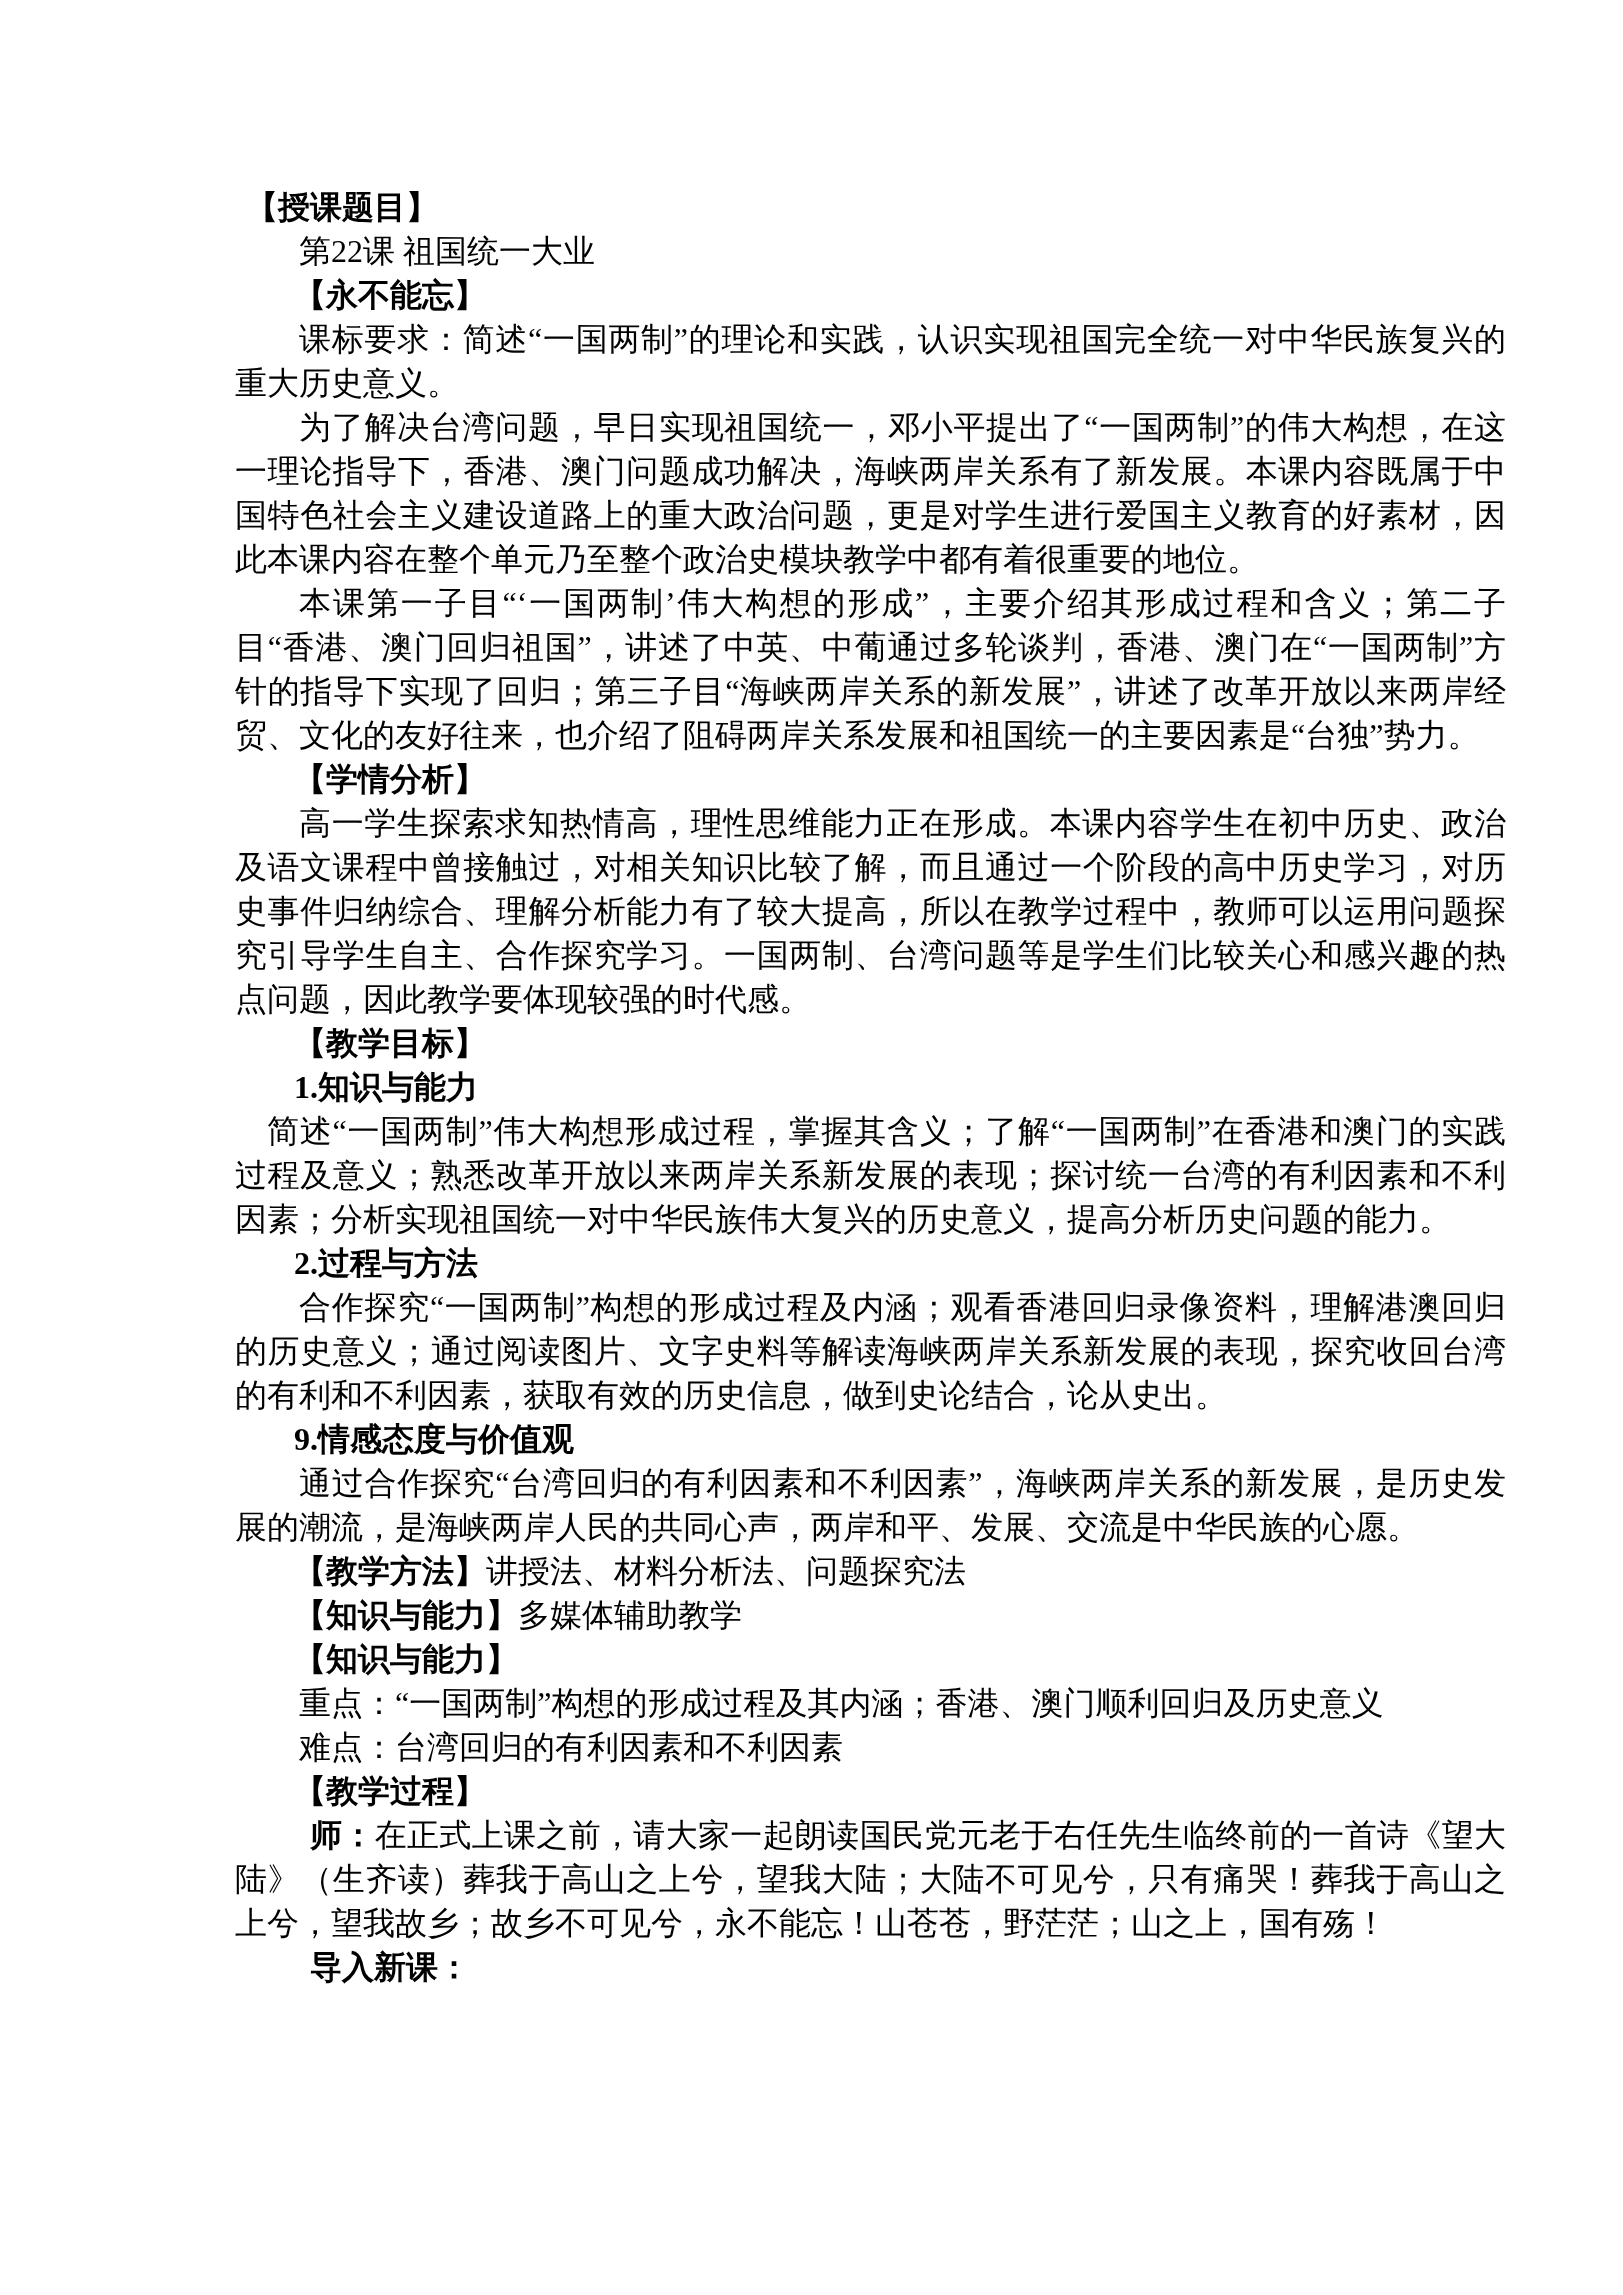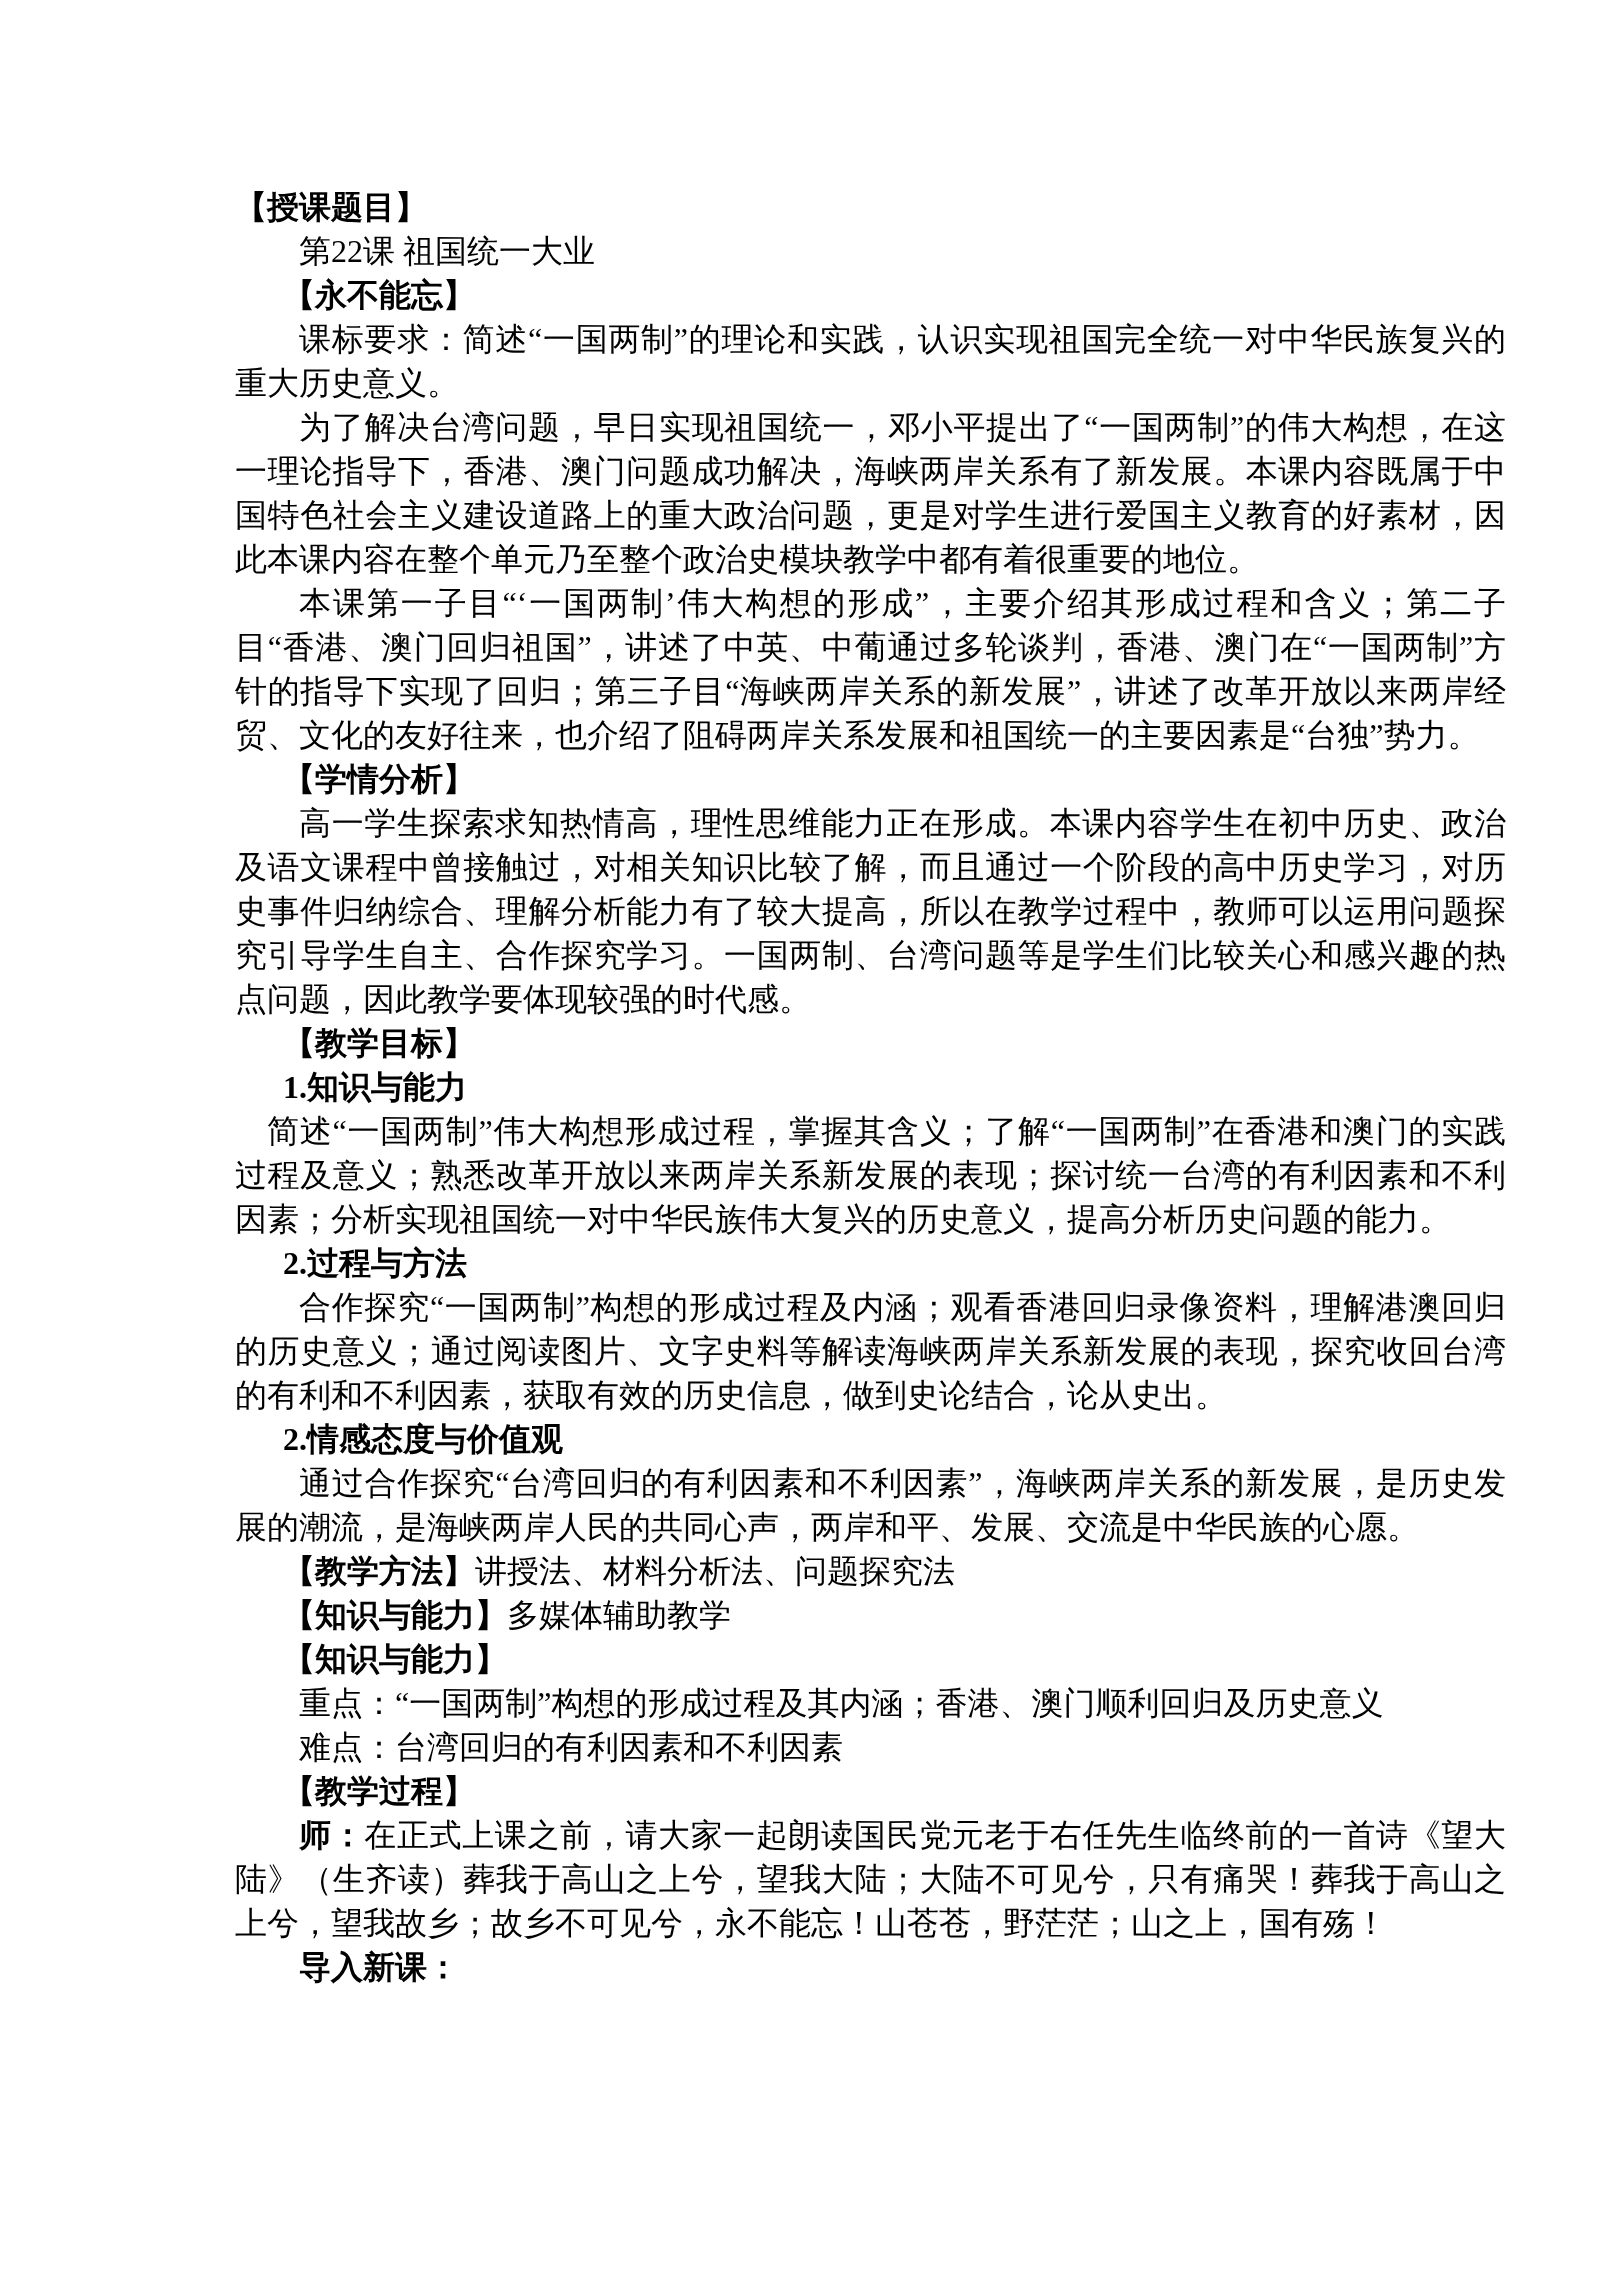--- a/index.html
+++ b/index.html
@@ -21,21 +21,21 @@
   .doc {
     font-size: 32px;
     line-height: 44px;
     text-align: justify;
     letter-spacing: 0;
   }
   .block {
     margin: 0;
     padding: 0;
   }
-  .b { font-weight: bold; }
+  .b { font-weight: bold; margin-left: 11px; }
   .ind-0  { text-indent: 0; }
   .ind-1  { text-indent: 1em; }
   .ind-15 { text-indent: 1.5em; }
   .ind-2  { text-indent: 2em; }
 </style>
 </head>
 <body>
 
 <div class="page">
   <div class="doc">
@@ -46,21 +46,21 @@
     <p class="block ind-2">课标要求：简述“一国两制”的理论和实践，认识实现祖国完全统一对中华民族复兴的重大历史意义。</p>
     <p class="block ind-2">为了解决台湾问题，早日实现祖国统一，邓小平提出了“一国两制”的伟大构想，在这一理论指导下，香港、澳门问题成功解决，海峡两岸关系有了新发展。本课内容既属于中国特色社会主义建设道路上的重大政治问题，更是对学生进行爱国主义教育的好素材，因此本课内容在整个单元乃至整个政治史模块教学中都有着很重要的地位。</p>
     <p class="block ind-2">本课第一子目“‘一国两制’伟大构想的形成”，主要介绍其形成过程和含义；第二子目“香港、澳门回归祖国”，讲述了中英、中葡通过多轮谈判，香港、澳门在“一国两制”方针的指导下实现了回归；第三子目“海峡两岸关系的新发展”，讲述了改革开放以来两岸经贸、文化的友好往来，也介绍了阻碍两岸关系发展和祖国统一的主要因素是“台独”势力。</p>
     <p class="block b ind-15">【学情分析】</p>
     <p class="block ind-2">高一学生探索求知热情高，理性思维能力正在形成。本课内容学生在初中历史、政治及语文课程中曾接触过，对相关知识比较了解，而且通过一个阶段的高中历史学习，对历史事件归纳综合、理解分析能力有了较大提高，所以在教学过程中，教师可以运用问题探究引导学生自主、合作探究学习。一国两制、台湾问题等是学生们比较关心和感兴趣的热点问题，因此教学要体现较强的时代感。</p>
     <p class="block b ind-15">【教学目标】</p>
     <p class="block b ind-15">1.知识与能力</p>
     <p class="block ind-1">简述“一国两制”伟大构想形成过程，掌握其含义；了解“一国两制”在香港和澳门的实践过程及意义；熟悉改革开放以来两岸关系新发展的表现；探讨统一台湾的有利因素和不利因素；分析实现祖国统一对中华民族伟大复兴的历史意义，提高分析历史问题的能力。</p>
     <p class="block b ind-15">2.过程与方法</p>
     <p class="block ind-2">合作探究“一国两制”构想的形成过程及内涵；观看香港回归录像资料，理解港澳回归的历史意义；通过阅读图片、文字史料等解读海峡两岸关系新发展的表现，探究收回台湾的有利和不利因素，获取有效的历史信息，做到史论结合，论从史出。</p>
-    <p class="block b ind-15">2.情感态度与价值观</p>
+    <p class="block b ind-15">9.情感态度与价值观</p>
     <p class="block ind-2">通过合作探究“台湾回归的有利因素和不利因素”，海峡两岸关系的新发展，是历史发展的潮流，是海峡两岸人民的共同心声，两岸和平、发展、交流是中华民族的心愿。</p>
 
     <p class="block ind-15"><span class="b">【教学方法】</span><span>讲授法、材料分析法、问题探究法</span></p>
 
     <p class="block ind-15"><span class="b">【知识与能力】</span><span>多媒体辅助教学</span></p>
 
     <p class="block b ind-15">【知识与能力】</p>
     <p class="block ind-2">重点：“一国两制”构想的形成过程及其内涵；香港、澳门顺利回归及历史意义</p>
     <p class="block ind-2">难点：台湾回归的有利因素和不利因素</p>
     <p class="block b ind-15">【教学过程】</p>

